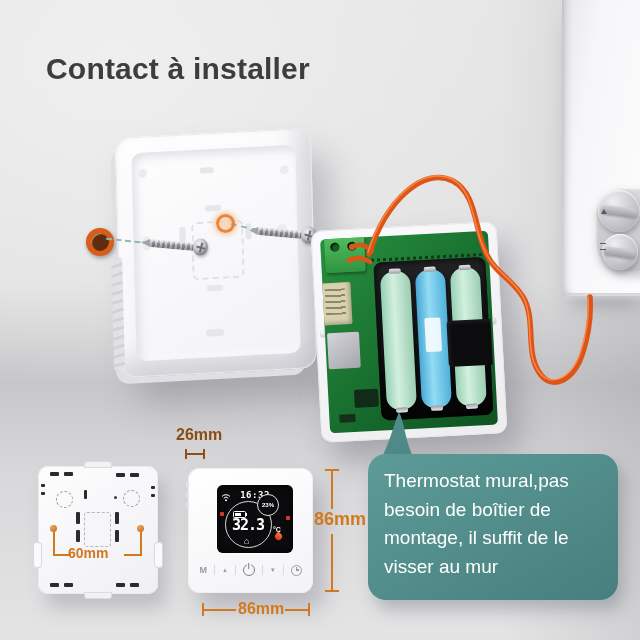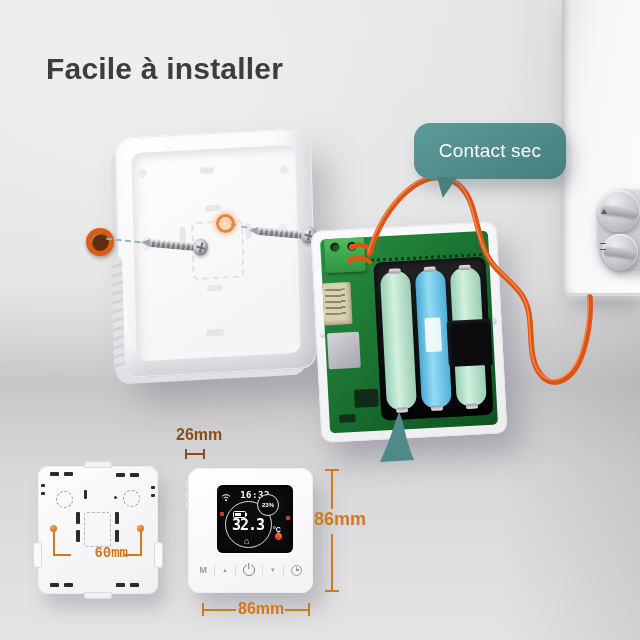--- a/index.html
+++ b/index.html
@@ -175,28 +175,28 @@
   .power-icon::after{content:'';position:absolute;left:50%;top:-2.5px;transform:translateX(-50%);width:1.6px;height:6px;background:#7e7e87;}
   .timer-icon{position:relative;display:inline-block;width:9px;height:9px;border:1.3px solid #9b9ba2;border-radius:50%;}
   .timer-icon::after{content:'';position:absolute;left:46%;top:16%;width:1.3px;height:3.6px;background:#9b9ba2;}
   .timer-icon::before{content:'';position:absolute;left:46%;top:42%;width:3.2px;height:1.3px;background:#9b9ba2;}
 
   
   .dimtxt{font-weight:800;color:#cf7a1e;}
   #dimDepth{left:176px;top:426px;font-size:16px;color:#8a4d15;}
   #dimHeight{left:314px;top:509px;font-size:18px;}
   #dimWidth{left:238px;top:600px;font-size:16px;}
-  #dimSpacing{position:absolute;left:30px;top:79px;width:60px;text-align:right;font-size:14px;font-weight:800;color:#d2761f;font-family:Liberation Mono, monospace;}
+  #dimSpacing{position:absolute;left:30px;top:79px;width:60px;text-align:left;font-size:14px;font-weight:800;color:#d2761f;}
 </style>
 </head>
 <body>
 
 <div id="stage">
 
-  <div class="abs" id="title">Facile à installer</div>
+  <div class="abs" id="title">Contact à installer</div>
 
   <div class="abs" id="mountbox">
     <div class="floor"></div>
     <div class="cdash"></div>
     <div class="slot" style="left:62px;top:92px;width:6px;height:16px;"></div>
     <div class="slot" style="left:128px;top:92px;width:6px;height:16px;"></div>
     <div class="slot" style="left:88px;top:72px;width:16px;height:6px;"></div>
     <div class="slot" style="left:88px;top:152px;width:16px;height:6px;"></div>
     <div class="slot" style="left:84px;top:34px;width:14px;height:6px;"></div>
     <div class="slot" style="left:86px;top:196px;width:18px;height:7px;"></div>
@@ -256,24 +256,24 @@
   <svg class="abs" id="cablesvg" width="640" height="640" viewBox="0 0 640 640">
     <path d="M399 412 C 405 424 403 432 414 460 L 380 462 C 392 436 394 424 399 412 Z" fill="#4f8a88"></path>
     <circle cx="352" cy="247" r="3" fill="#e2571b"></circle>
     <circle cx="350" cy="260" r="3" fill="#e2571b"></circle>
     <path d="M352 247 C 360 242 366 246 372 251" stroke="#dd5417" stroke-width="4.5" fill="none" stroke-linecap="round"></path>
     <path d="M350 260 C 358 256 364 258 370 262" stroke="#dd5417" stroke-width="4.5" fill="none" stroke-linecap="round"></path>
     <path d="M369 254 C 386 200 424 166 453 181 C 477 194 474 228 486 253 C 495 273 512 279 523 297 C 537 320 524 354 541 375 C 553 390 574 381 583 352 C 590 330 591 314 590 297" stroke="#dd5417" stroke-width="5.5" fill="none" stroke-linecap="round"></path>
     <path d="M368 252 C 385 199 423 165 452 179 C 475 191 472 227 485 251 C 494 271 511 277 522 295 C 536 318 523 353 540 373 C 551 387 572 379 581 351 C 588 329 589 313 588 297" stroke="rgba(255,150,85,.75)" stroke-width="1.6" fill="none" stroke-linecap="round"></path>
   </svg>
 
-  <div class="abs bubble" id="bubbleTop">
-    <span>Contact sec</span>
-  </div>
-
+
+  <div class="abs bubble" id="bubbleBottom">
+    <span>Thermostat mural,pas besoin de boîtier de montage, il suffit de le visser au mur</span>
+  </div>
 
   <div class="abs" id="backplate">
     <div class="tab tabT"></div>
       <div class="tab tabB"></div>
     <div class="s" style="left:12px;top:6px;width:9px;height:4px;"></div>
     <div class="s" style="left:26px;top:6px;width:9px;height:4px;"></div>
     <div class="s" style="left:78px;top:7px;width:9px;height:4px;"></div>
     <div class="s" style="left:92px;top:7px;width:9px;height:4px;"></div>
     <div class="s" style="left:12px;top:117px;width:9px;height:4px;"></div>
     <div class="s" style="left:26px;top:117px;width:9px;height:4px;"></div>

